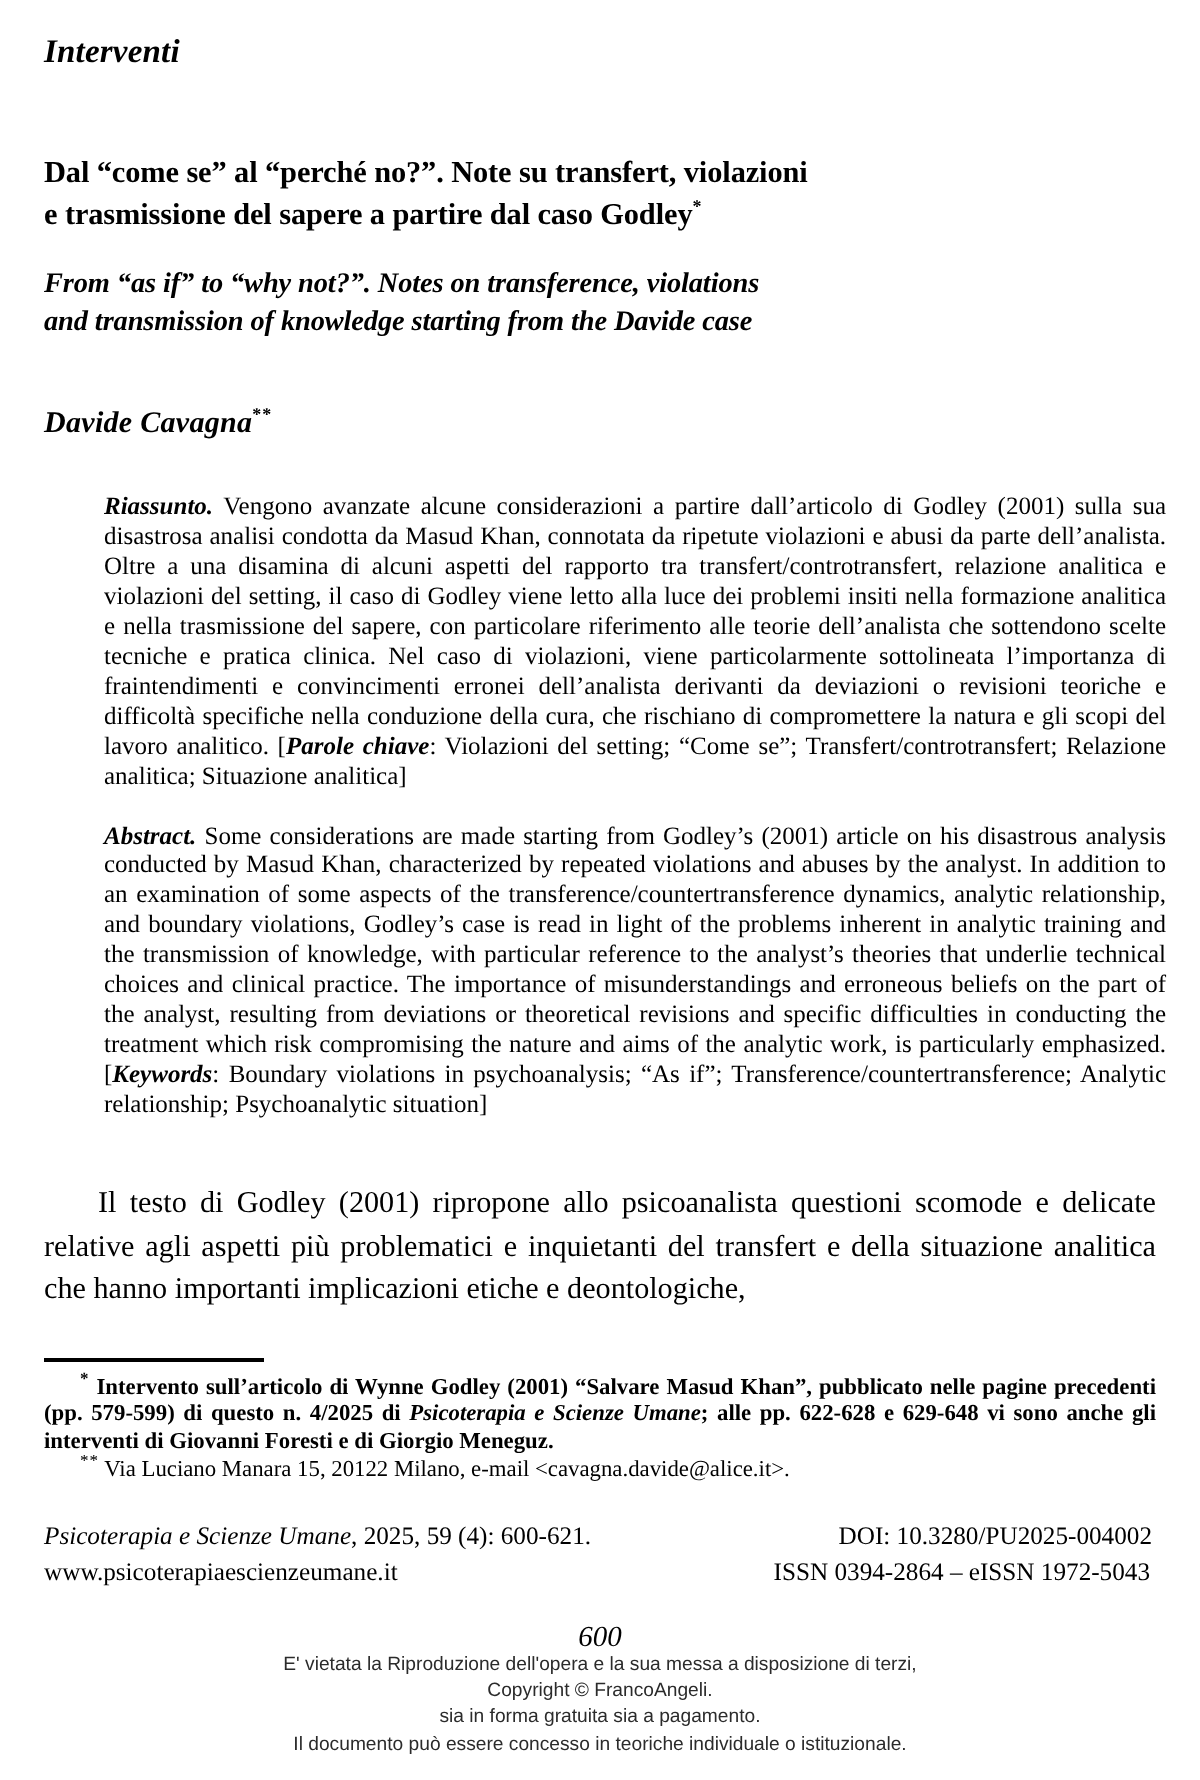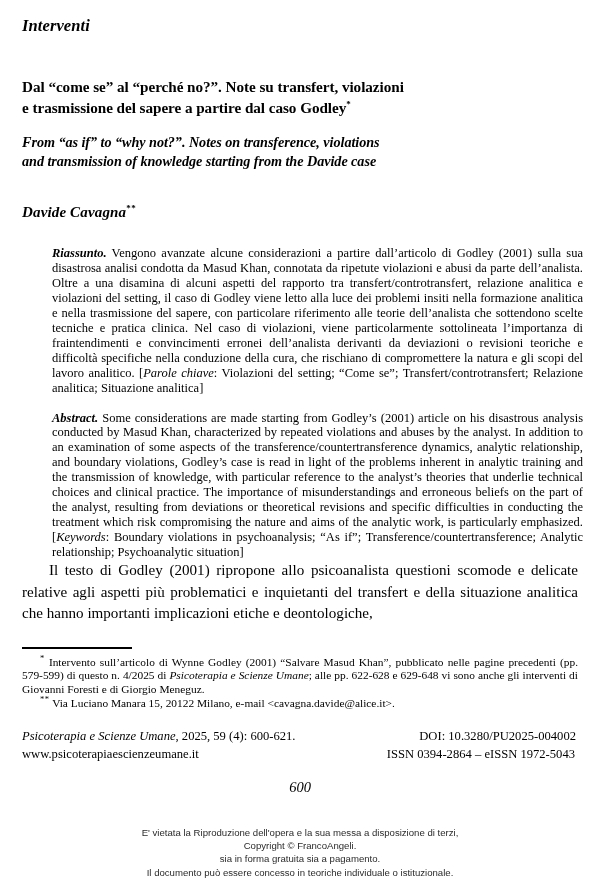--- a/index.html
+++ b/index.html
@@ -83,29 +83,30 @@
     hyphens: manual;
   }
   .abstract.second {
     margin-top: 15px;
   }
   .abstract .lead {
     font-weight: bold;
     font-style: italic;
   }
   .abstract .kw {
-    font-weight: normal;
+    font-weight: bold;
     font-style: italic;
   }
 
   
   .body-par {
     font-size: 15.1px;
     line-height: 21.6px;
     text-align: justify;
+    margin-top: 32px;
     text-indent: 27px;
     width: 556px;
   }
 
   
   .fn-rule {
     border: none;
     border-top: 2px solid #000;
     width: 110px;
     margin: 22px 0 0 0;
@@ -114,21 +115,21 @@
   .footnotes {
     font-size: 11.4px;
     line-height: 13.6px;
     text-align: justify;
     margin-top: 7px;
     width: 556px;
   }
   .footnotes p {
     margin: 0;
   }
-  .footnotes p.fn-1 { text-indent: 18px; }
+  .footnotes p.fn-1 { text-indent: 18px; font-weight: bold; }
   .footnotes p.fn-2 { text-indent: 18px; }
   .footnotes i { font-style: italic; }
   sup.fnmark {
     font-size: 8.5px;
     vertical-align: super;
     line-height: 0;
     letter-spacing: 0.5px;
   }
 
   

